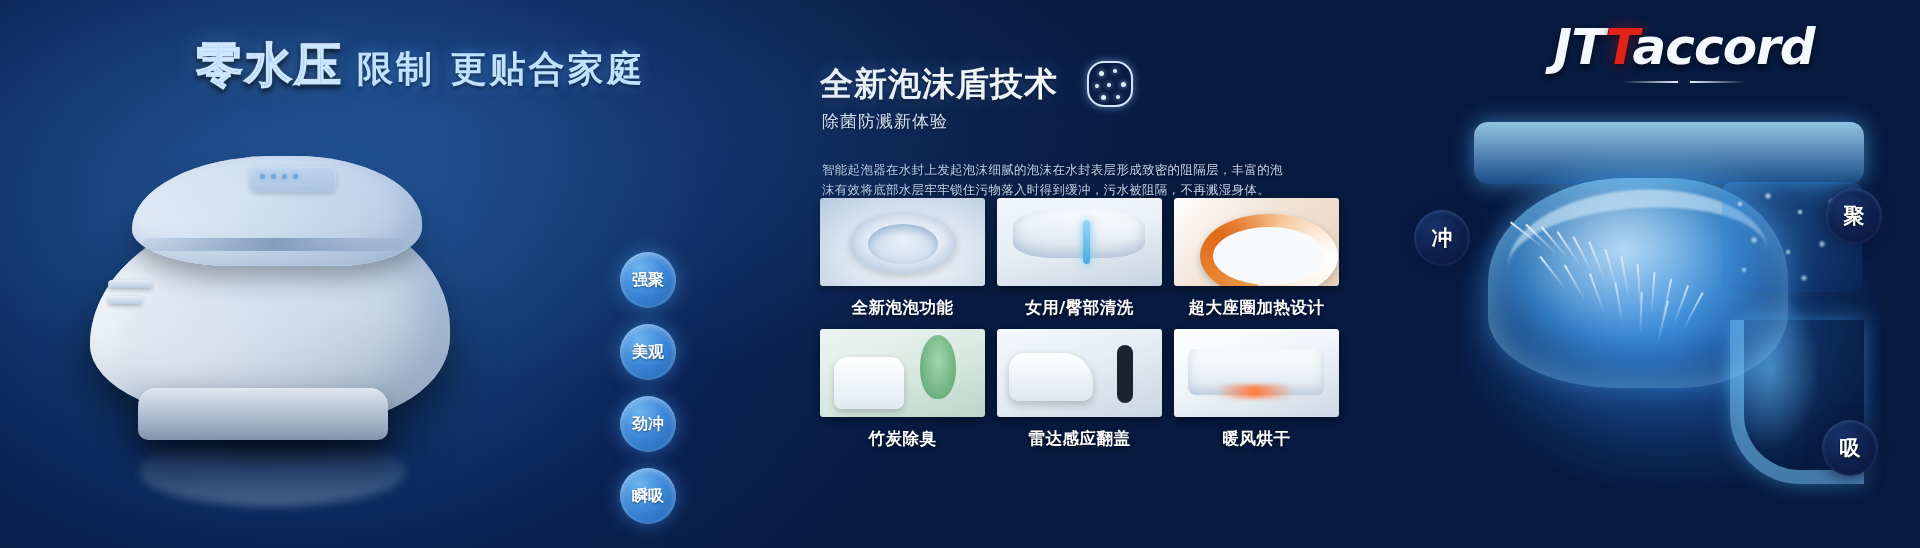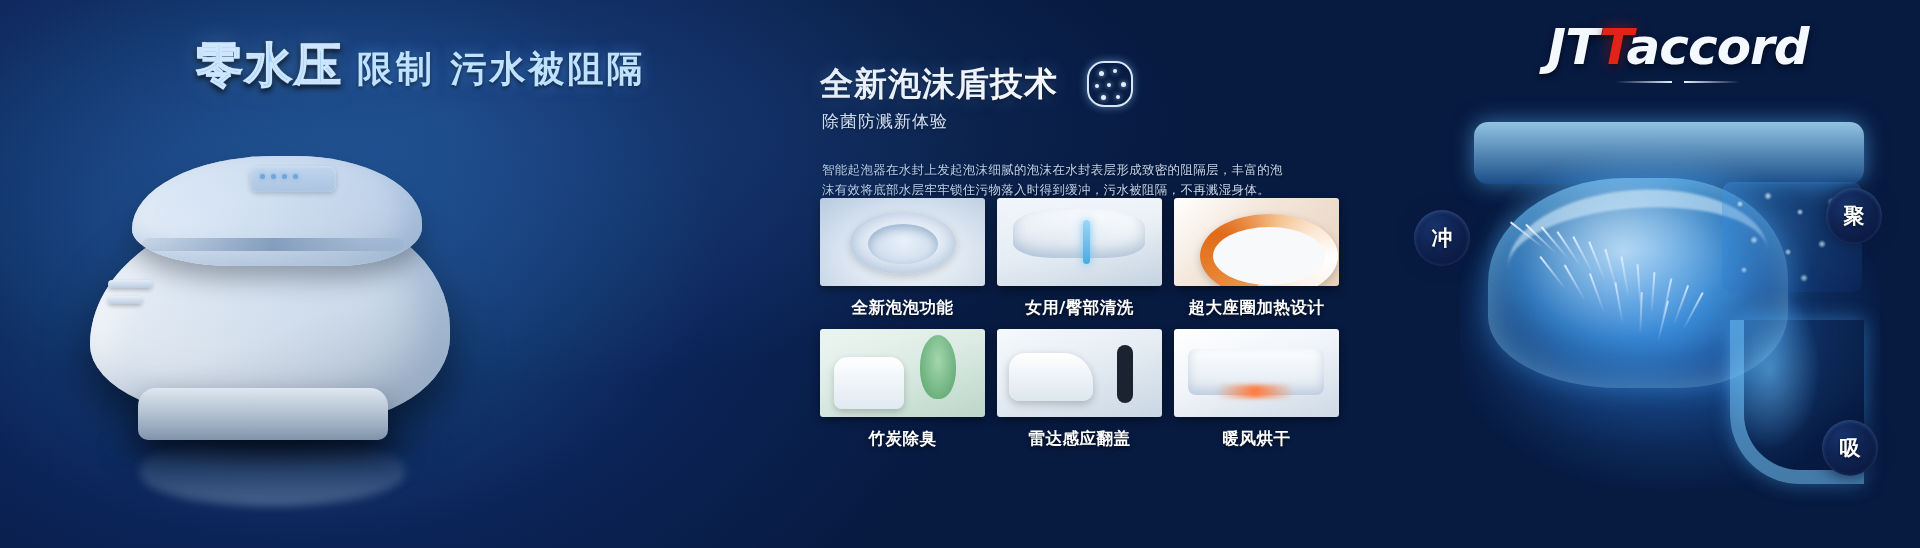--- a/index.html
+++ b/index.html
@@ -165,21 +165,21 @@
   .th5:after{content:"";position:absolute;left:120px;top:16px;width:16px;height:58px;border-radius:8px;
     background:#1b2330;box-shadow:0 0 0 4px rgba(27,35,48,.0);}
   .th6{background:linear-gradient(160deg,#ffffff 0%,#f0f4f9 46%,#cdd9e5 100%);}
   .th6:before{content:"";position:absolute;left:14px;top:20px;width:136px;height:46px;border-radius:8px;
     background:linear-gradient(180deg,#fdfefe,#dfe8f1);box-shadow:inset 0 -5px 12px rgba(140,165,195,.45);}
   .th6:after{content:"";position:absolute;left:42px;top:56px;width:78px;height:13px;border-radius:7px;
     background:linear-gradient(90deg,rgba(255,120,60,0),#ff7a3c,rgba(255,120,60,0));filter:blur(2px);}
 
   
   .right{position:absolute;left:1420px;top:0;width:500px;height:548px;}
-  .logo{position:absolute;left:78px;top:22px;width:360px;text-align:center;z-index:6;}
+  .logo{position:absolute;left:84px;top:22px;width:360px;text-align:center;z-index:6;}
   .logo-main{
     font-size:50px;font-weight:bold;font-style:italic;letter-spacing:-1px;color:#f4f8ff;
     text-shadow:0 3px 7px rgba(0,0,0,.6);line-height:1;
   }
   .logo-main .red{color:#e2231a;text-shadow:0 3px 7px rgba(0,0,0,.55),0 0 14px rgba(226,35,26,.5);}
   .logo-cn{
     margin-top:9px;display:flex;align-items:center;justify-content:center;gap:12px;
   }
   .logo-cn .bar{height:2px;width:56px;background:linear-gradient(90deg,rgba(255,255,255,0),#e9f1fb);display:block;}
   .logo-cn .bar.r{background:linear-gradient(90deg,#e9f1fb,rgba(255,255,255,0));}
@@ -259,21 +259,21 @@
 </style>
 </head>
 <body>
 
 <div class="banner">
 
   <div class="left">
 
     <div class="headline">
       <span class="hl-big">零水压</span>
-      <span class="hl-rest">限制  污水被阻隔</span>
+      <span class="hl-rest">限制  更贴合家庭</span>
     </div>
 
 
     <div class="toilet">
       <div class="t-shadow"></div>
       <div class="t-body"></div>
       <div class="t-lid"></div>
       <div class="t-seam"></div>
       <div class="t-panel"></div>
       <div class="t-dots">
@@ -281,20 +281,34 @@
           <i></i>
           <i></i>
           <i></i>
         </div>
       <div class="t-btn"></div>
       <div class="t-btn b2"></div>
       <div class="t-base"></div>
       <div class="t-refl"></div>
     </div>
 
+    <div class="pills">
+      <div class="pill">
+          <span>强聚</span>
+        </div>
+      <div class="pill">
+          <span>美观</span>
+        </div>
+      <div class="pill">
+          <span>劲冲</span>
+        </div>
+      <div class="pill">
+          <span>瞬吸</span>
+        </div>
+    </div>
   </div>
 
   <div class="center">
 
     <div class="c-head">
       <span class="c-title">全新泡沫盾技术</span>
       <span class="bubble-icon">
         <span class="ring"></span>
         <i style="left:15px;top:13px;width:5px;height:5px;"></i>
         <i style="left:29px;top:11px;width:4px;height:4px;"></i>

